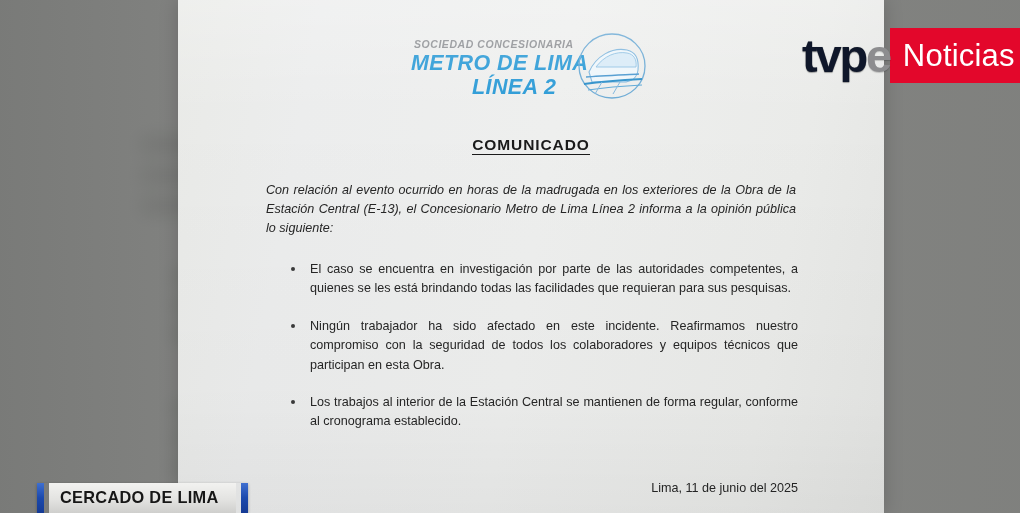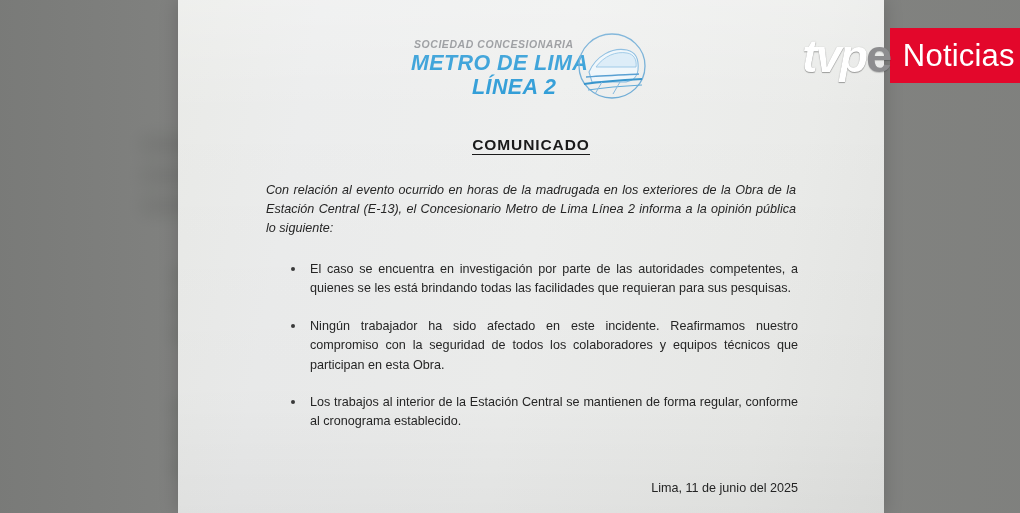--- a/index.html
+++ b/index.html
@@ -197,23 +197,22 @@
     font-size: 47px;
     font-weight: 700;
     line-height: 56px;
     letter-spacing: -2.2px;
     height: 56px;
     padding: 0 1px 0 2px;
     display: flex;
     align-items: center;
   }
   .bug-tvpe .w {
-    color: #ffffff;
+    color: #0f172a;
     text-shadow: 0 1px 1px rgba(0,0,0,.32), 0 0 1px rgba(0,0,0,.25);
-    font-style: italic;
   }
   .bug-tvpe .g {
     color: #8d8d8f;
     text-shadow: 0 1px 1px rgba(0,0,0,.18);
   }
   .bug-noticias {
     background: #e3072b;
     color: #ffffff;
     font-size: 31px;
     font-weight: 400;
@@ -322,14 +321,23 @@
   </div>
 
   <div class="bug">
     <div class="bug-tvpe">
       <span class="w">tvp</span>
         <span class="g">e</span>
     </div>
     <div class="bug-noticias">Noticias</div>
   </div>
 
+  <div class="chyron">
+    <div class="chy-bar"></div>
+    <div class="chy-gap"></div>
+    <div class="chy-body">
+      <span class="chy-text">CERCADO DE LIMA</span>
+    </div>
+    <div class="chy-gap"></div>
+    <div class="chy-bar"></div>
+  </div>
 
 </div>
 
 </body></html>

